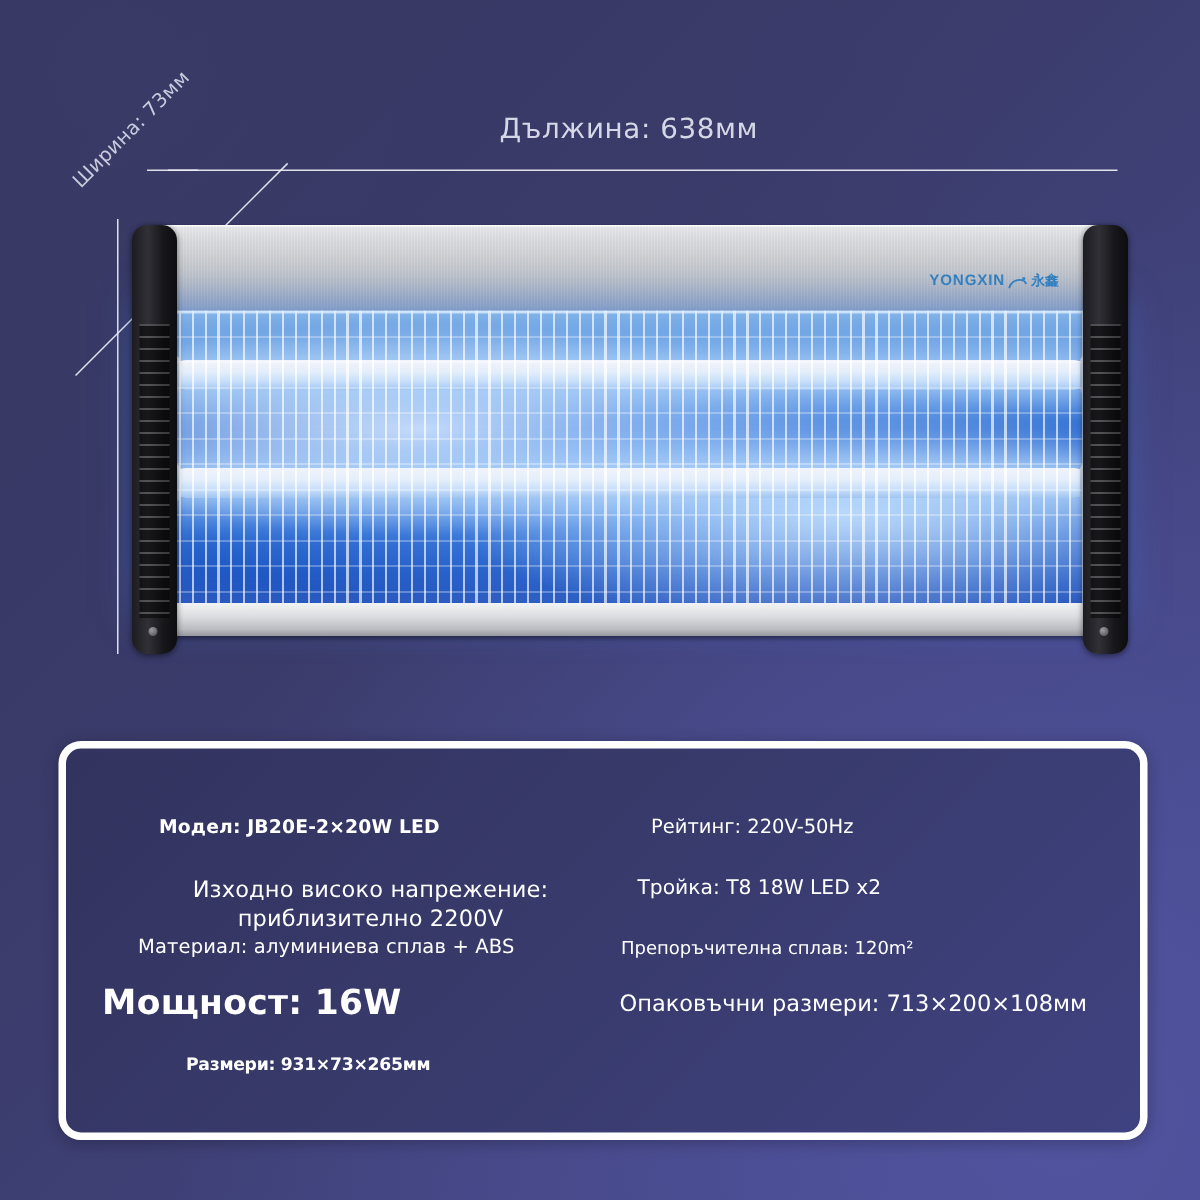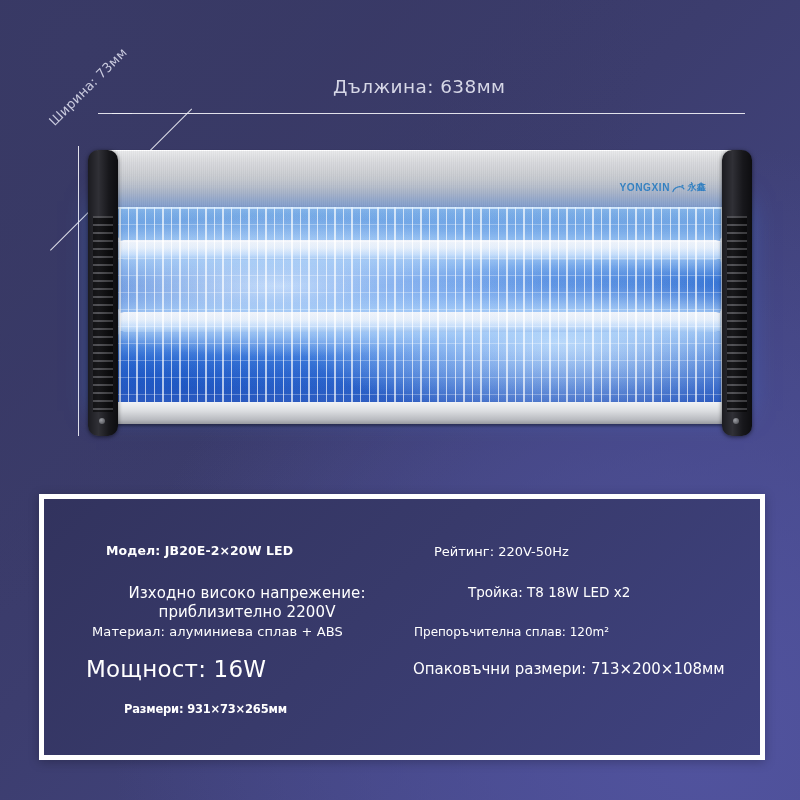--- a/index.html
+++ b/index.html
@@ -139,33 +139,33 @@
       rgba(255,255,255,.17) 0 1.6px, rgba(0,0,0,.5) 1.6px 8px);
   }
   .cap .screw{
     position:absolute;left:11px;bottom:12px;width:6px;height:6px;border-radius:50%;
     background:radial-gradient(circle at 35% 35%,#9b9da3,#46474c);
   }
 
   
   .spec{
     position:absolute;left:39px;top:494px;width:716px;height:256px;
-    border:5px solid #ffffff;border-radius:0;
+    border:5px solid #ffffff;border-radius:15px;
     background:linear-gradient(135deg,#32335e 0%,#383a6b 45%,#3f4280 100%);
     box-shadow:0 2px 10px rgba(0,0,0,.25);
   }
   .spec-inner{position:relative;width:100%;height:100%;color:#ffffff;}
   .spec-item{position:absolute;white-space:pre-line;line-height:1.28;}
   .c-left{font-size:12.5px;font-weight:bold;letter-spacing:.1px;}
   .c-mid {font-size:15px;font-weight:normal;letter-spacing:.1px;text-align:center;margin-top:12px;}
   .c-mat {font-size:13px;font-weight:normal;letter-spacing:.1px;}
   .c-big {font-size:23px;font-weight:normal;letter-spacing:.2px;}
   .c-small{font-size:11.5px;font-weight:bold;letter-spacing:-.2px;}
   .c-r1{font-size:13px;font-weight:normal;}
-  .c-r2{font-size:13.5px;font-weight:normal;margin-left:43px;}
+  .c-r2{font-size:13.5px;font-weight:normal;}
   .c-r3{font-size:12px;font-weight:normal;}
   .c-r4{font-size:15px;font-weight:normal;}
 </style>
 </head>
 <body>
 
 <div class="stage">
 
   <div class="dim-line-h"></div>
   <div class="dim-tick-a"></div>
@@ -216,21 +216,21 @@
       <span class="screw"></span>
     </div>
   </div>
 
   <div class="spec">
     <div class="spec-inner">
       <div class="spec-item c-left" style="left:62px;top:44px;">Модел: JB20E-2×20W LED</div>
       <div class="spec-item c-mid" style="left:58px;top:73px;width:290px;">Изходно високо напрежение:
 приблизително 2200V</div>
       <div class="spec-item c-mat" style="left:48px;top:125px;">Материал: алуминиева сплав + ABS</div>
-      <div class="spec-item c-big" style="left:42px;top:156px;">Мощност: 16W</div>
+      <div class="spec-item c-big" style="left:24px;top:156px;font-weight:bold;">Мощност: 16W</div>
       <div class="spec-item c-small" style="left:80px;top:203px;">Размери: 931×73×265мм</div>
 
       <div class="spec-item c-r1" style="left:390px;top:45px;">Рейтинг: 220V-50Hz</div>
       <div class="spec-item c-r2" style="left:381px;top:85px;">Тройка: T8 18W LED x2</div>
       <div class="spec-item c-r3" style="left:370px;top:126px;">Препоръчителна сплав: 120m²</div>
       <div class="spec-item c-r4" style="left:369px;top:161px;">Опаковъчни размери: 713×200×108мм</div>
     </div>
   </div>
 
 </div>

